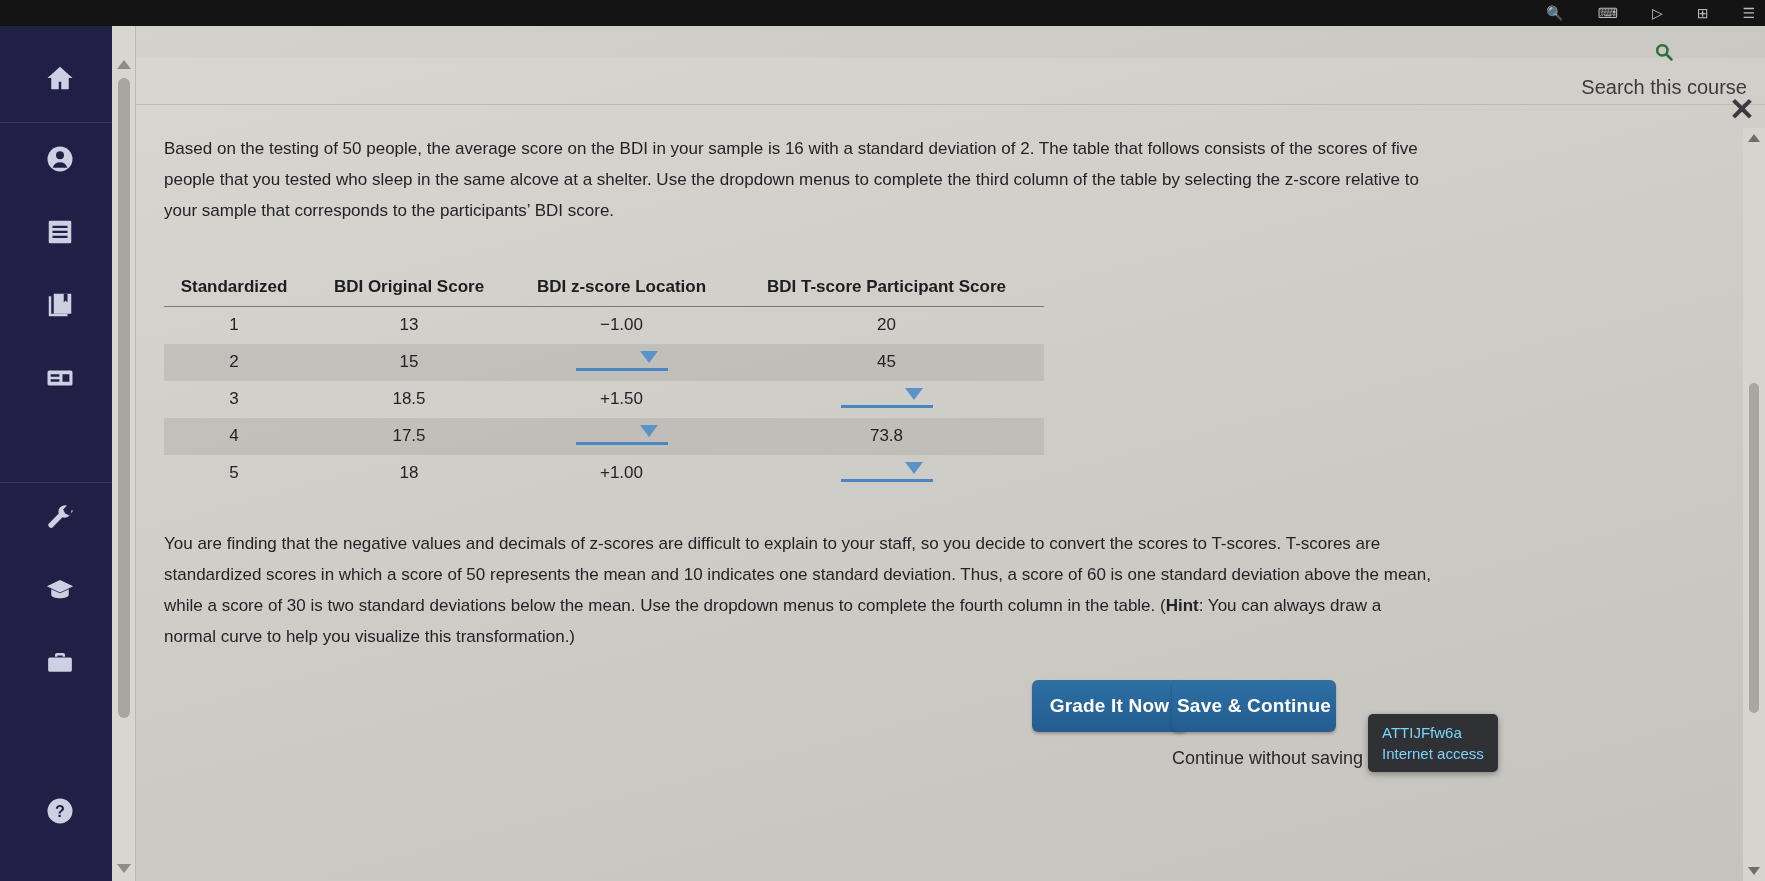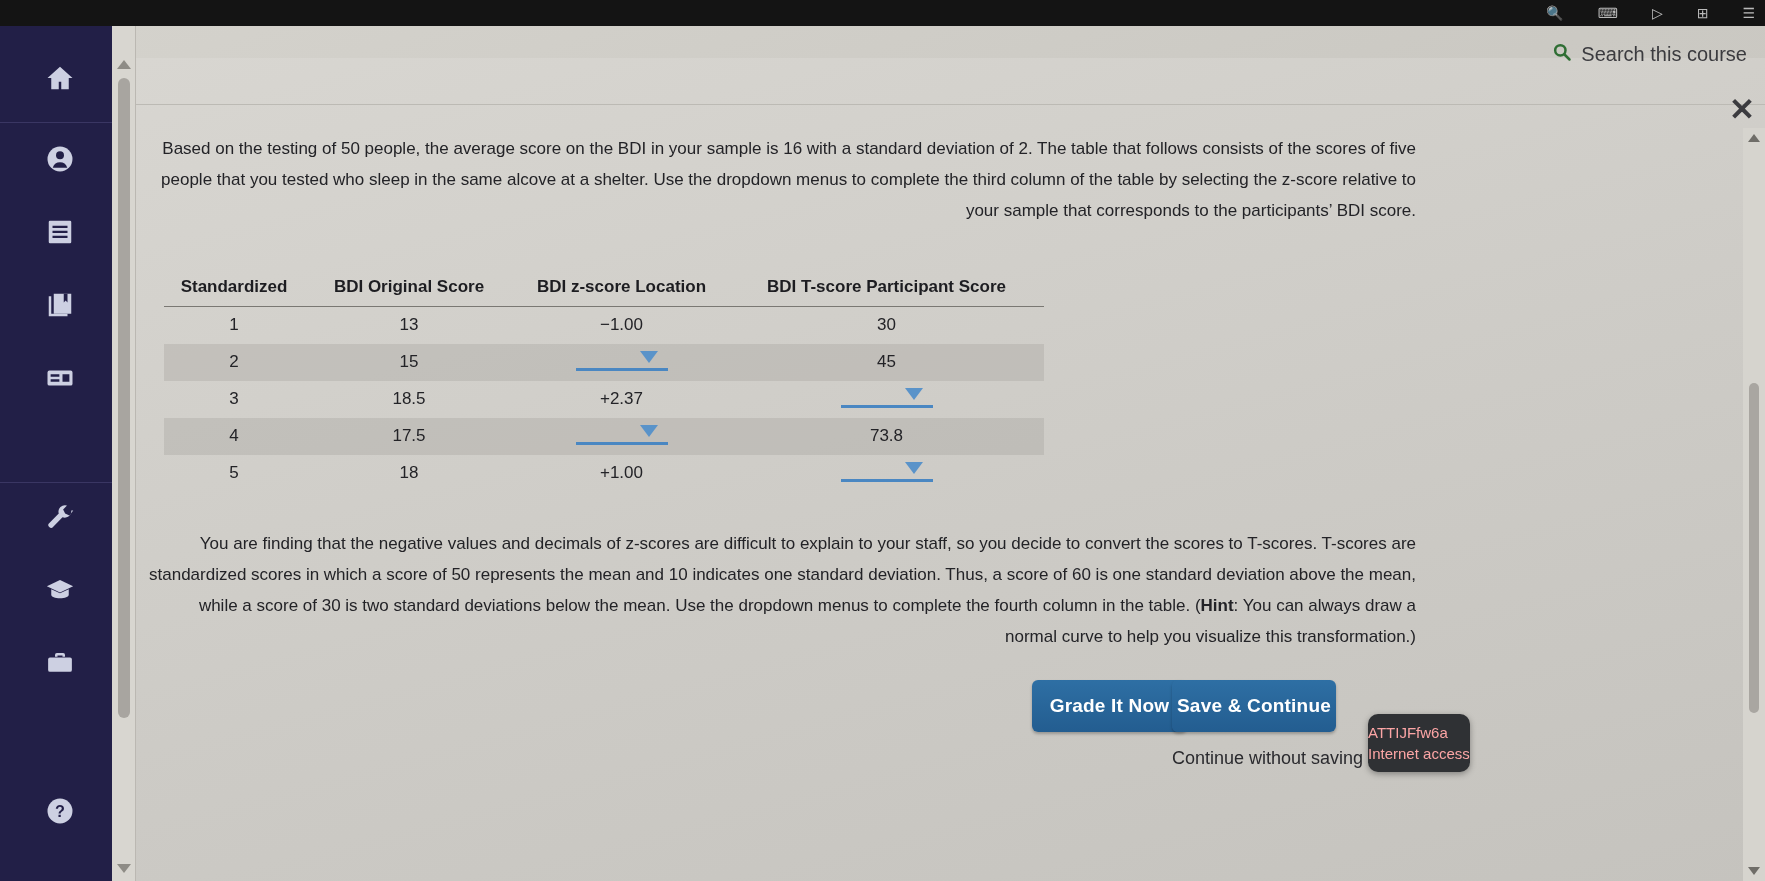--- a/index.html
+++ b/index.html
@@ -144,20 +144,21 @@
   .search-course {
     position: absolute;
     top: 42px; right: 18px;
     display: flex;
     align-items: center;
     gap: 9px;
     font-size: 20px;
     color: #3b3b3f;
     z-index: 35;
     cursor: pointer;
+    flex-direction: column;
   }
   .search-course svg { width: 20px; height: 20px; }
 
   
   .content {
     position: absolute;
     left: 136px; top: 58px;
     width: 1629px;
     height: 823px;
     background: linear-gradient(165deg,#d8d6d1 0%, #cdcbc6 55%, #c5c3be 100%);
@@ -217,26 +218,25 @@
     position: absolute;
     top: 255px; left: 6px;
     width: 10px; height: 330px;
     background: #a9a6a1;
     border-radius: 5px;
   }
 
   
   .para {
     position: absolute;
-    left: 10px;
+    left: 28px;
     width: 1270px;
     font-size: 17px;
     line-height: 31px;
     color: #232327;
-    text-align: right;
   }
   #para-top  { top: 75px; }
   #para-bot  { top: 470px; }
   .para b { font-weight: bold; }
 
   
   .tbl {
     position: absolute;
     left: 28px;
     top: 215px;
@@ -306,23 +306,23 @@
     color: #2a2a2e;
     cursor: pointer;
     white-space: nowrap;
   }
 
   
   .tooltip {
     position: absolute;
     left: 1232px; top: 656px;
     background: #2f3134;
-    color: #fca5a5;
-    border-radius: 10px;
-    padding: 8px 0;
+    color: #7dd3fc;
+    border-radius: 5px;
+    padding: 8px 14px;
     font-size: 15px;
     line-height: 21px;
     z-index: 38;
     box-shadow: 0 2px 6px rgba(0,0,0,.35);
   }
 </style>
 </head>
 <body>
 
 <div id="root">
@@ -469,36 +469,36 @@
           <th>BDI Original Score</th>
           <th>BDI z-score Location</th>
           <th>BDI T-score Participant Score</th>
         </tr>
       </thead>
       <tbody>
         <tr>
           <td>1</td>
           <td>13</td>
           <td>−1.00</td>
-          <td>30</td>
+          <td>20</td>
         </tr>
         <tr>
           <td>2</td>
           <td>15</td>
           <td>
             <span class="dropdown">
               <span class="caret"></span>
             </span>
           </td>
           <td>45</td>
         </tr>
         <tr>
           <td>3</td>
           <td>18.5</td>
-          <td>+2.37</td>
+          <td>+1.50</td>
           <td>
             <span class="dropdown">
               <span class="caret"></span>
             </span>
           </td>
         </tr>
         <tr>
           <td>4</td>
           <td>17.5</td>
           <td>

